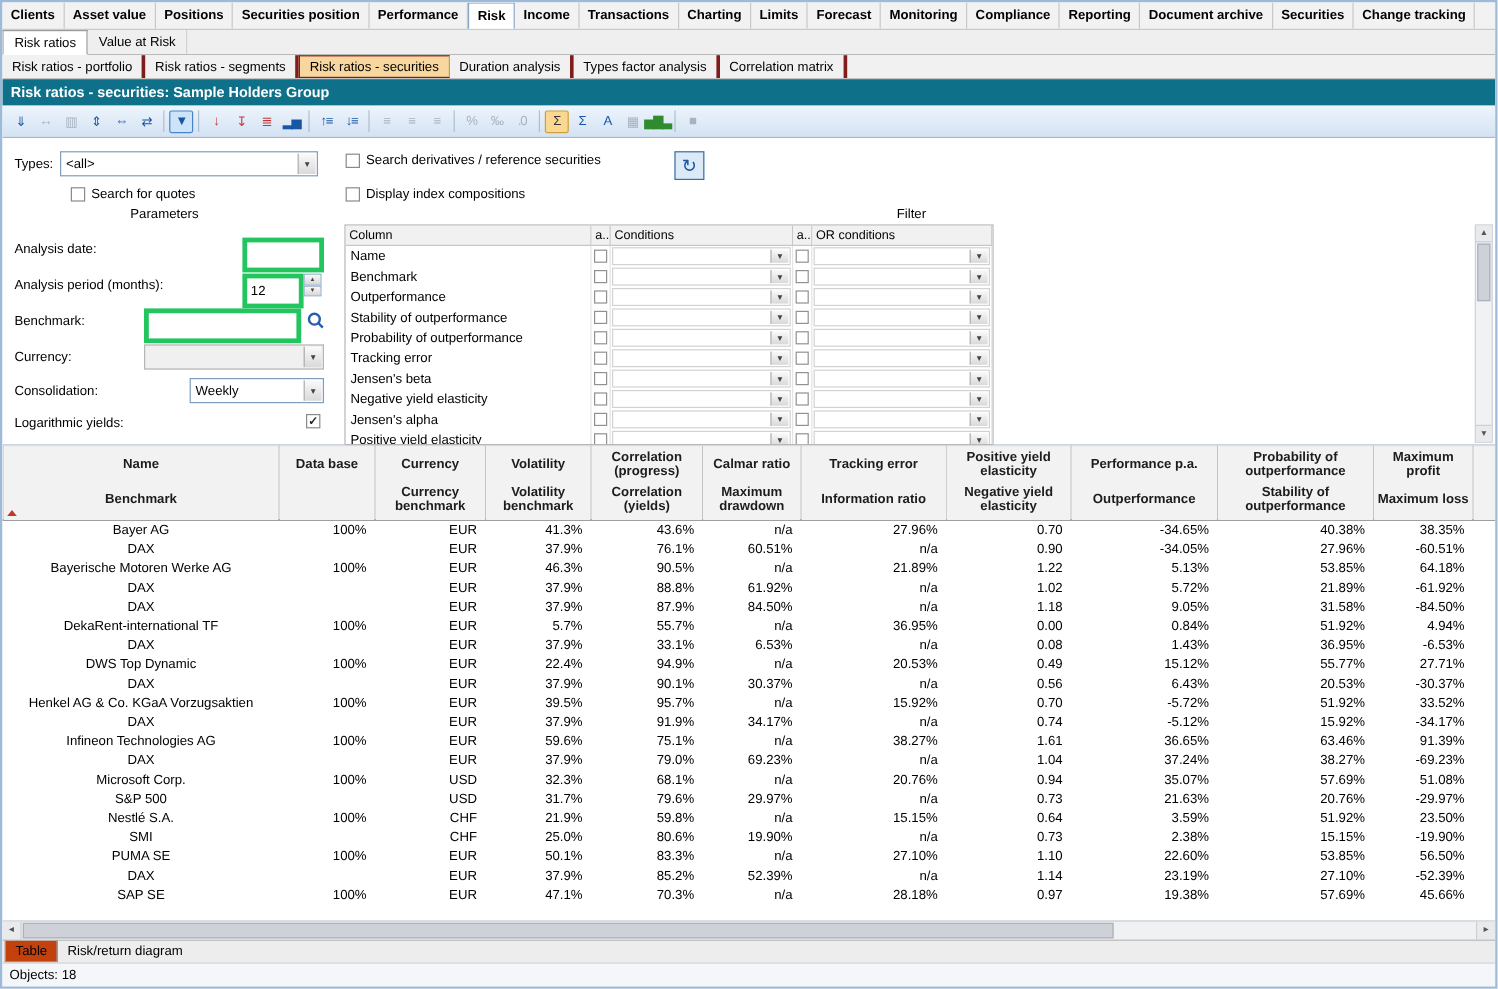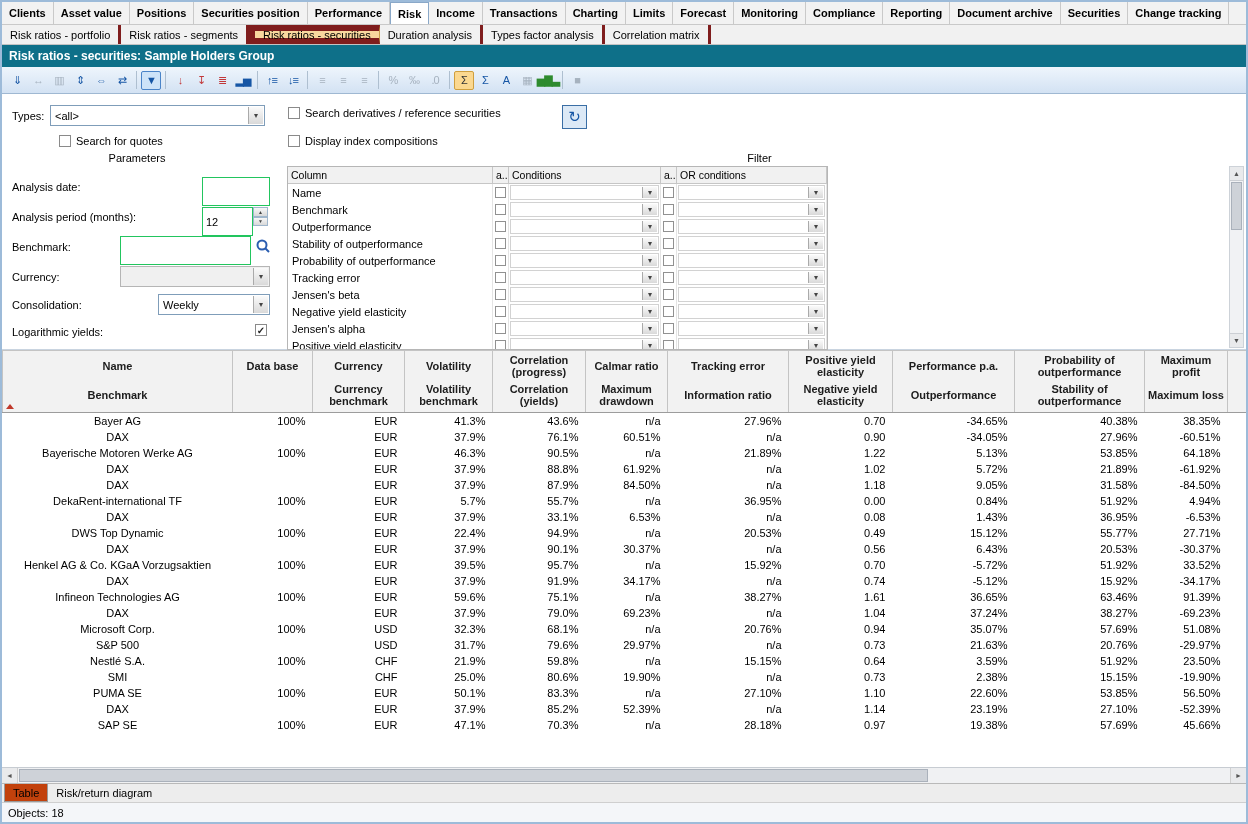--- a/index.html
+++ b/index.html
@@ -10,42 +10,42 @@
 
   
   .menubar{height:23px;background:#f2f2f2;border-bottom:1px solid #c9c9c9;display:flex;align-items:stretch;font-weight:bold;overflow:hidden;flex:0 0 auto}
   .menu-item{display:flex;align-items:center;padding:0 7px;border-right:1px solid #c9c9c9;white-space:nowrap}
   .menu-item.sel{background:#fff;border:1px solid #8aa8c8;border-bottom:1px solid #fff;margin-bottom:-1px}
   .tabrow1{height:21px;background:#efefef;border-bottom:1px solid #b9b9b9;display:flex;align-items:stretch;flex:0 0 auto}
   .tab1{display:flex;align-items:center;padding:0 9px;border-right:1px solid #d2d2d2;white-space:nowrap}
   .tab1.sel{background:#fff;border:1px solid #9b9b9b;border-bottom:1px solid #fff;margin-bottom:-1px}
   .tabrow2{height:20px;background:#f1f1f1;border-bottom:1px solid #c3c3c3;display:flex;align-items:stretch;flex:0 0 auto}
   .tab2{display:flex;align-items:center;padding:0 8px;border-right:3px solid #7f1d1d;white-space:nowrap}
-  .tab2.sel{background:#f8d79e;border:6px solid #7f1d1d;border-right:1px solid #c99f4e}
+  .tab2.sel{background:#f8d79e;border:1px solid #7f1d1d;border-right:1px solid #c99f4e}
   .titlebar{height:22px;background:#0e7089;color:#fff;font-size:12px;font-weight:bold;display:flex;align-items:center;padding:0 7px;flex:0 0 auto}
 
   
   .toolbar{height:27px;background:linear-gradient(#eef5fc,#d3e2f3);border-bottom:1px solid #9fb8d2;display:flex;align-items:center;padding:0 5px;gap:1px;flex:0 0 auto}
   .tool{width:20px;height:19px;display:flex;align-items:center;justify-content:center;font-size:11px;border:1px solid transparent;border-radius:2px;white-space:nowrap;letter-spacing:-1px}
   .tool.blue{color:#1656a5}
   .tool.red{color:#c2383a}
   .tool.disabled{color:#a6b2bf}
   .tool.chart{color:#2e8b2e}
   .tool.active{background:#cde3f8;border-color:#4a84c8;color:#1656a5}
   .tool.orange{background:#fbd890;border-color:#cf9f3f;color:#333}
   .toolsep{width:1px;height:18px;background:#aebfd0;margin:0 3px}
 
   
   .filter-panel{height:256px;position:relative;background:#fff;border-bottom:1px solid #c9d4e0;flex:0 0 auto}
   .lab{position:absolute;white-space:nowrap}
   .caption{position:absolute;text-align:center}
   .combo{position:absolute;height:21px;background:#fff;border:1px solid #7f9db9;display:flex;align-items:center;padding:0 18px 0 4px;overflow:hidden}
   .combo .arrow,.ffield .arrow{position:absolute;right:1px;top:1px;bottom:1px;width:15px;background:linear-gradient(#fafafa,#d9d9d9);border-left:1px solid #aaa;display:flex;align-items:center;justify-content:center;font-size:8px;color:#444}
   .combo.disabled{background:#f0f0f0;border-color:#b5b5b5;color:#888}
-  .txt{position:absolute;border:1px solid #22c55e;height:29px;font:11px "Liberation Sans",sans-serif;padding:0 3px;outline:none}
+  .txt{position:absolute;border:4px solid #22c55e;height:29px;font:11px "Liberation Sans",sans-serif;padding:0 3px;outline:none}
   .cb{position:absolute;display:flex;align-items:center;gap:5px;white-space:nowrap}
   .cb .box{width:12px;height:12px;min-width:12px;background:#fff;border:1px solid #8a8a8a;display:inline-flex;align-items:center;justify-content:center}
   .cb.checked .box::after{content:"✓";font-size:10px;font-weight:bold;color:#222}
   .spinner{position:absolute;width:15px;height:19px;display:flex;flex-direction:column}
   .sbtn{flex:1;font-size:5px;display:flex;align-items:center;justify-content:center;background:linear-gradient(#f8f8f8,#d8d8d8);border:1px solid #9fb6cc;color:#444}
   .refresh-btn{position:absolute;width:25px;height:24px;border:1px solid #3a6ea5;background:#dce9f6;color:#1656a5;font-size:15px;display:flex;align-items:center;justify-content:center}
   .magbtn{position:absolute;width:20px;height:20px;display:flex;align-items:center;justify-content:center}
 
   .ftable{position:absolute;left:285px;top:72px;width:541px;height:184px;border:1px solid #b6b6b6;background:#fff;overflow:hidden}
   .fhead,.frow{display:grid;grid-template-columns:205px 16px 152px 16px 150px;height:17px}
@@ -99,20 +99,24 @@
       <div class="menu-item">Transactions</div>
       <div class="menu-item">Charting</div>
       <div class="menu-item">Limits</div>
       <div class="menu-item">Forecast</div>
       <div class="menu-item">Monitoring</div>
       <div class="menu-item">Compliance</div>
       <div class="menu-item">Reporting</div>
       <div class="menu-item">Document archive</div>
       <div class="menu-item">Securities</div>
       <div class="menu-item">Change tracking</div>
+    </div>
+  <div class="tabrow1">
+      <div class="tab1 sel">Risk ratios</div>
+      <div class="tab1">Value at Risk</div>
     </div>
   <div class="tabrow2">
       <div class="tab2">Risk ratios - portfolio</div>
       <div class="tab2">Risk ratios - segments</div>
       <div class="tab2 sel">Risk ratios - securities</div>
       <div class="tab2">Duration analysis</div>
       <div class="tab2">Types factor analysis</div>
       <div class="tab2">Correlation matrix</div>
     </div>
 

